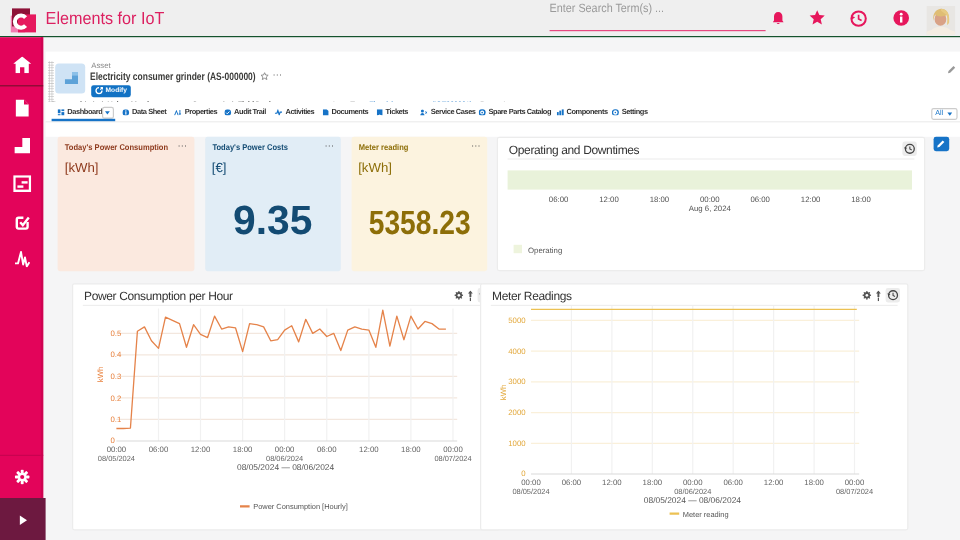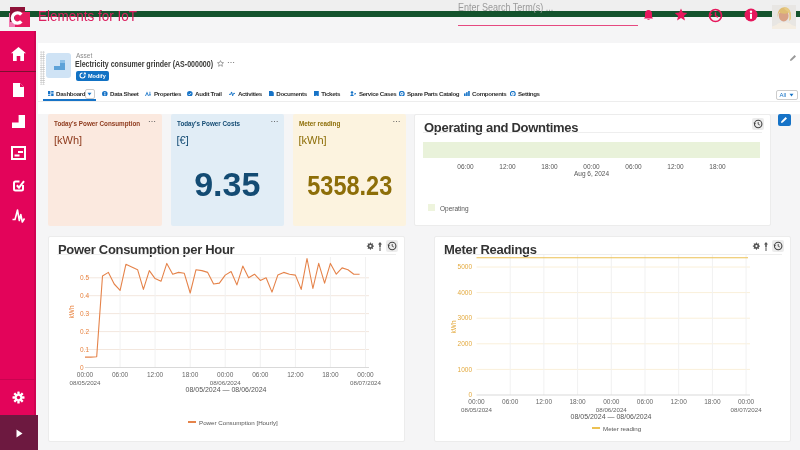--- a/index.html
+++ b/index.html
@@ -1,19 +1,19 @@
 <!DOCTYPE html>
 <html><head><meta charset="utf-8"><title>Elements for IoT</title><style>
 *{margin:0;padding:0;box-sizing:border-box}
 svg{display:block}
 .info svg{display:inline-block;vertical-align:-0.5px}
 html,body{width:800px;height:450px;overflow:hidden}
 body{font-family:"Liberation Sans",sans-serif;background:#f5f5f6;position:relative}
 .abs{position:absolute}
-.topbar{position:absolute;left:0;top:0;width:800px;height:17px;background:#efefef;border-bottom:6px solid #14532d}
+.topbar{position:absolute;left:0;top:0;width:800px;height:31px;background:#efefef;border-bottom:1px solid #14532d}
 .brand{position:absolute;left:38px;top:8px;font-size:14.5px;color:#dc2060;transform:scaleX(0.93);transform-origin:0 0;white-space:nowrap}
 .search{position:absolute;left:458px;top:2px;width:180px;color:#9a9a9a;font-size:10px}
 .search span{display:inline-block;transform:scaleX(0.9);transform-origin:0 0}
 .sline{position:absolute;left:458px;top:24.5px;width:180px;height:1px;background:#e64980}
 .sidebar{position:absolute;left:0;top:31px;width:36px;height:419px;background:#e3045a;border-right:2px solid #cf0351}
 .snav{position:absolute;left:0;width:36px;height:26px;display:flex;justify-content:center;align-items:center}
 .sfoot{position:absolute;left:0;top:415px;width:38px;height:35px;background:#6d1940;display:flex;justify-content:center;align-items:center}
 .apanel{position:absolute;left:38px;top:43px;width:762px;height:71px;background:#fff}
 .dots{position:absolute;left:2px;top:8px;width:5px;height:47px;background-image:radial-gradient(circle,#c0c0c0 0.7px,transparent 0.8px);background-size:2.2px 2.2px}
 .aicon{position:absolute;left:8px;top:10px;width:25px;height:25px;background:#cfe3f5;border-radius:3px}
@@ -25,21 +25,21 @@
 .tabs{position:absolute;left:38px;top:85px;width:762px;height:17px;background:#fff;border-bottom:1px solid #ededed;color:#333}
 .tab{position:absolute;top:5px;display:flex;align-items:flex-start;gap:2.5px;font-weight:bold;white-space:nowrap;font-size:6.2px;letter-spacing:-0.35px}
 .tab svg{margin-top:0.5px}
 .allbtn{position:absolute;left:737.5px;top:5px;width:22px;height:9.5px;border:1px solid #ccc;border-radius:2px;background:#fff;color:#1673c7;font-size:6px;display:flex;align-items:center;justify-content:center;gap:2.5px}
 .kpi{position:absolute;top:114px;width:113.5px;height:112px;border-radius:2px}
 .kpi .t{position:absolute;left:6px;top:5.5px;font-size:7px;font-weight:bold;transform:scaleX(0.9);transform-origin:0 0;white-space:nowrap}
 .kpi .u{position:absolute;left:6px;top:20px;font-size:11px}
 .kpi .n{position:absolute;left:0;top:53px;width:100%;text-align:center;font-size:34px;font-weight:bold;line-height:1}
 .kpi .dots3{position:absolute;right:5.5px;top:3px;color:#555;font-size:8px}
 .card{position:absolute;background:#fff;border:1px solid #ececec;border-radius:2px}
-.ctitle{position:absolute;left:9px;top:5px;font-size:13px;font-weight:bold;color:#333;letter-spacing:-0.3px}
+.ctitle{position:absolute;left:9px;top:5px;font-size:10px;font-weight:normal;color:#333;letter-spacing:-0.3px}
 .chr{position:absolute;left:8px;top:17px;right:8px;border-bottom:1px solid #eee}
 .cicons{position:absolute;right:6px;top:3px;display:flex;align-items:center;gap:3px}
 .histbg{background:#ececec;border-radius:2px;padding:1px;display:flex}
 .editbtn{position:absolute;left:778px;top:113.5px;width:12.5px;height:12.5px;background:#1673c7;border-radius:2px;display:flex;align-items:center;justify-content:center}
 </style></head>
 <body>
 <div class="topbar">
   <div class="abs" style="left:8px;top:4px">
       <svg width="24" height="24" viewBox="0 0 24 24">
         <rect x="1" y="9" width="12" height="14" fill="#f27bb1"></rect>
@@ -317,21 +317,21 @@
       <text x="176.5" y="61" text-anchor="middle" font-size="6.5" fill="#555">Aug 6, 2024</text>
       <rect x="13" y="89" width="7" height="7" fill="#eef4dd"></rect>
       <text x="25" y="95.5" font-size="6.5" fill="#555">Operating</text>
     </svg>
 </div>
 <div class="editbtn">
     <svg width="8" height="8" viewBox="0 0 8 8">
       <path d="M1 7 L1.4 5.2 L5.6 1 L7 2.4 L2.8 6.6 Z" fill="#fff"></path>
     </svg>
   </div>
-<div class="card" style="left:48px;top:236px;width:357px;height:206px">
+<div class="card" style="left:60px;top:236px;width:357px;height:206px">
   <div class="ctitle">Power Consumption per Hour</div>
   <div class="chr"></div>
   <div class="cicons">
       <svg width="8" height="8" viewBox="0 0 8 8">
         <path d="M4 0.5 L4.8 0.5 L5 1.4 L5.9 1.8 L6.7 1.3 L7.2 1.8 L6.7 2.6 L7.1 3.5 L8 3.7 L8 4.5 L7.1 4.7 L6.7 5.6 L7.2 6.4 L6.7 6.9 L5.9 6.4 L5 6.8 L4.8 7.7 L4 7.7 L3.8 6.8 L2.9 6.4 L2.1 6.9 L1.6 6.4 L2.1 5.6 L1.7 4.7 L0.8 4.5 L0.8 3.7 L1.7 3.5 L2.1 2.6 L1.6 1.8 L2.1 1.3 L2.9 1.8 L3.8 1.4 Z" fill="#555"></path>
         <circle cx="4.4" cy="4.1" r="1.1" fill="#fff"></circle>
       </svg>
       <svg width="6" height="9" viewBox="0 0 6 9">
         <path d="M3 0 L5 2.5 L3.8 2.5 L3.8 5.5 L2.2 5.5 L2.2 2.5 L1 2.5 Z" fill="#555"></path>
         <rect x="2.5" y="6" width="1" height="3" fill="#555"></rect>
@@ -377,21 +377,21 @@
       <text x="316.5" y="140" text-anchor="middle" font-size="6.5" fill="#666">00:00</text>
       <text x="36.0" y="147.5" text-anchor="middle" font-size="6.2" fill="#666">08/05/2024</text>
       <text x="176.2" y="147.5" text-anchor="middle" font-size="6.2" fill="#666">08/06/2024</text>
       <text x="316.5" y="147.5" text-anchor="middle" font-size="6.2" fill="#666">08/07/2024</text>
       <text x="177" y="155" text-anchor="middle" font-size="7" fill="#555">08/05/2024 — 08/06/2024</text>
       <polyline points="36.0,120.1 41.8,120.1 47.7,119.7 53.5,39.0 59.4,35.4 65.2,47.0 71.1,53.3 76.9,27.3 82.7,30.0 88.6,32.7 94.4,52.4 100.3,33.6 106.1,41.6 112.0,44.3 117.8,26.4 123.7,37.2 129.5,35.4 135.3,36.3 141.2,56.0 147.0,32.7 152.9,33.6 158.7,35.4 164.6,47.0 170.4,46.1 176.2,38.1 182.1,34.5 187.9,47.9 193.8,29.1 199.6,40.8 205.5,37.2 211.3,43.4 217.1,40.8 223.0,55.1 228.8,38.1 234.7,35.4 240.5,37.2 246.4,38.1 252.2,52.4 258.0,21.5 263.9,51.5 269.7,26.4 275.6,46.1 281.4,26.4 287.3,37.2 293.1,30.9 299.0,32.7 304.8,37.2 310.6,37.2" fill="none" stroke="#e5834a" stroke-width="1.1" stroke-linejoin="round"></polyline>
       <line x1="139" y1="185" x2="147" y2="185" stroke="#e5834a" stroke-width="2"></line>
       <text x="150" y="187.5" font-size="6.2" fill="#555">Power Consumption [Hourly]</text>
     </svg>
 </div>
-<div class="card" style="left:434px;top:236px;width:357px;height:206px">
+<div class="card" style="left:400px;top:236px;width:357px;height:206px">
   <div class="ctitle">Meter Readings</div>
   <div class="chr"></div>
   <div class="cicons">
       <svg width="8" height="8" viewBox="0 0 8 8">
         <path d="M4 0.5 L4.8 0.5 L5 1.4 L5.9 1.8 L6.7 1.3 L7.2 1.8 L6.7 2.6 L7.1 3.5 L8 3.7 L8 4.5 L7.1 4.7 L6.7 5.6 L7.2 6.4 L6.7 6.9 L5.9 6.4 L5 6.8 L4.8 7.7 L4 7.7 L3.8 6.8 L2.9 6.4 L2.1 6.9 L1.6 6.4 L2.1 5.6 L1.7 4.7 L0.8 4.5 L0.8 3.7 L1.7 3.5 L2.1 2.6 L1.6 1.8 L2.1 1.3 L2.9 1.8 L3.8 1.4 Z" fill="#555"></path>
         <circle cx="4.4" cy="4.1" r="1.1" fill="#fff"></circle>
       </svg>
       <svg width="6" height="9" viewBox="0 0 6 9">
         <path d="M3 0 L5 2.5 L3.8 2.5 L3.8 5.5 L2.2 5.5 L2.2 2.5 L1 2.5 Z" fill="#555"></path>
         <rect x="2.5" y="6" width="1" height="3" fill="#555"></rect>

